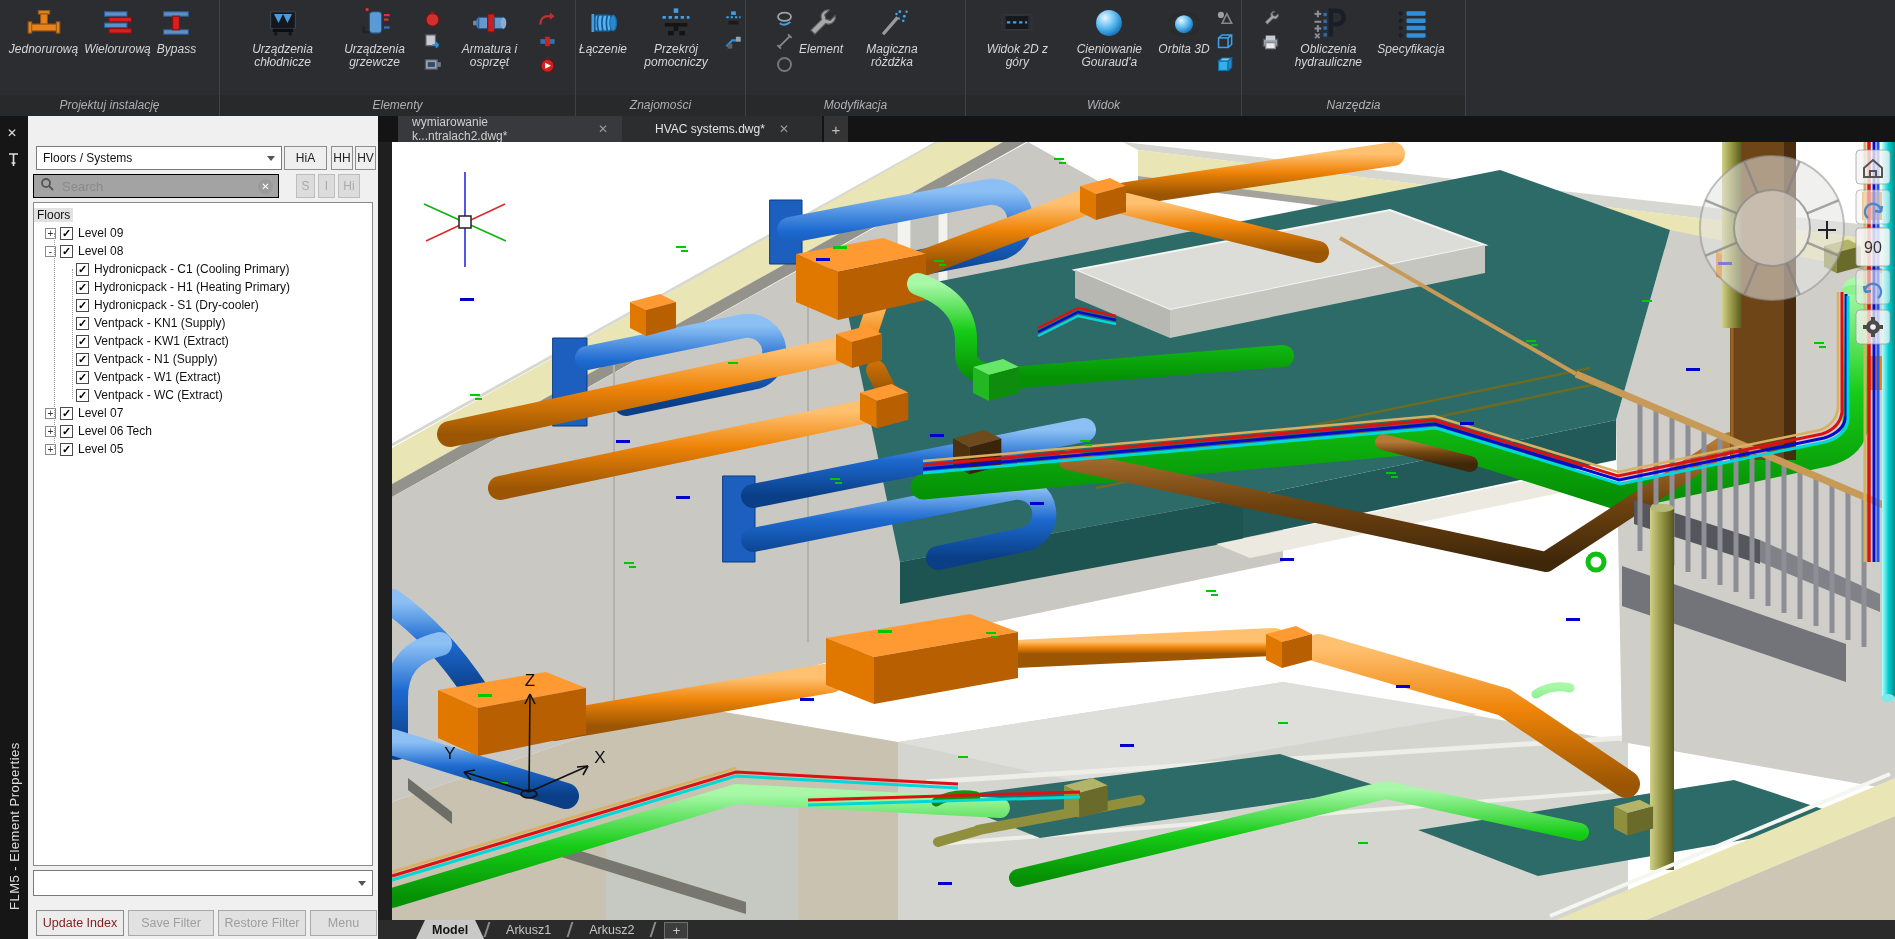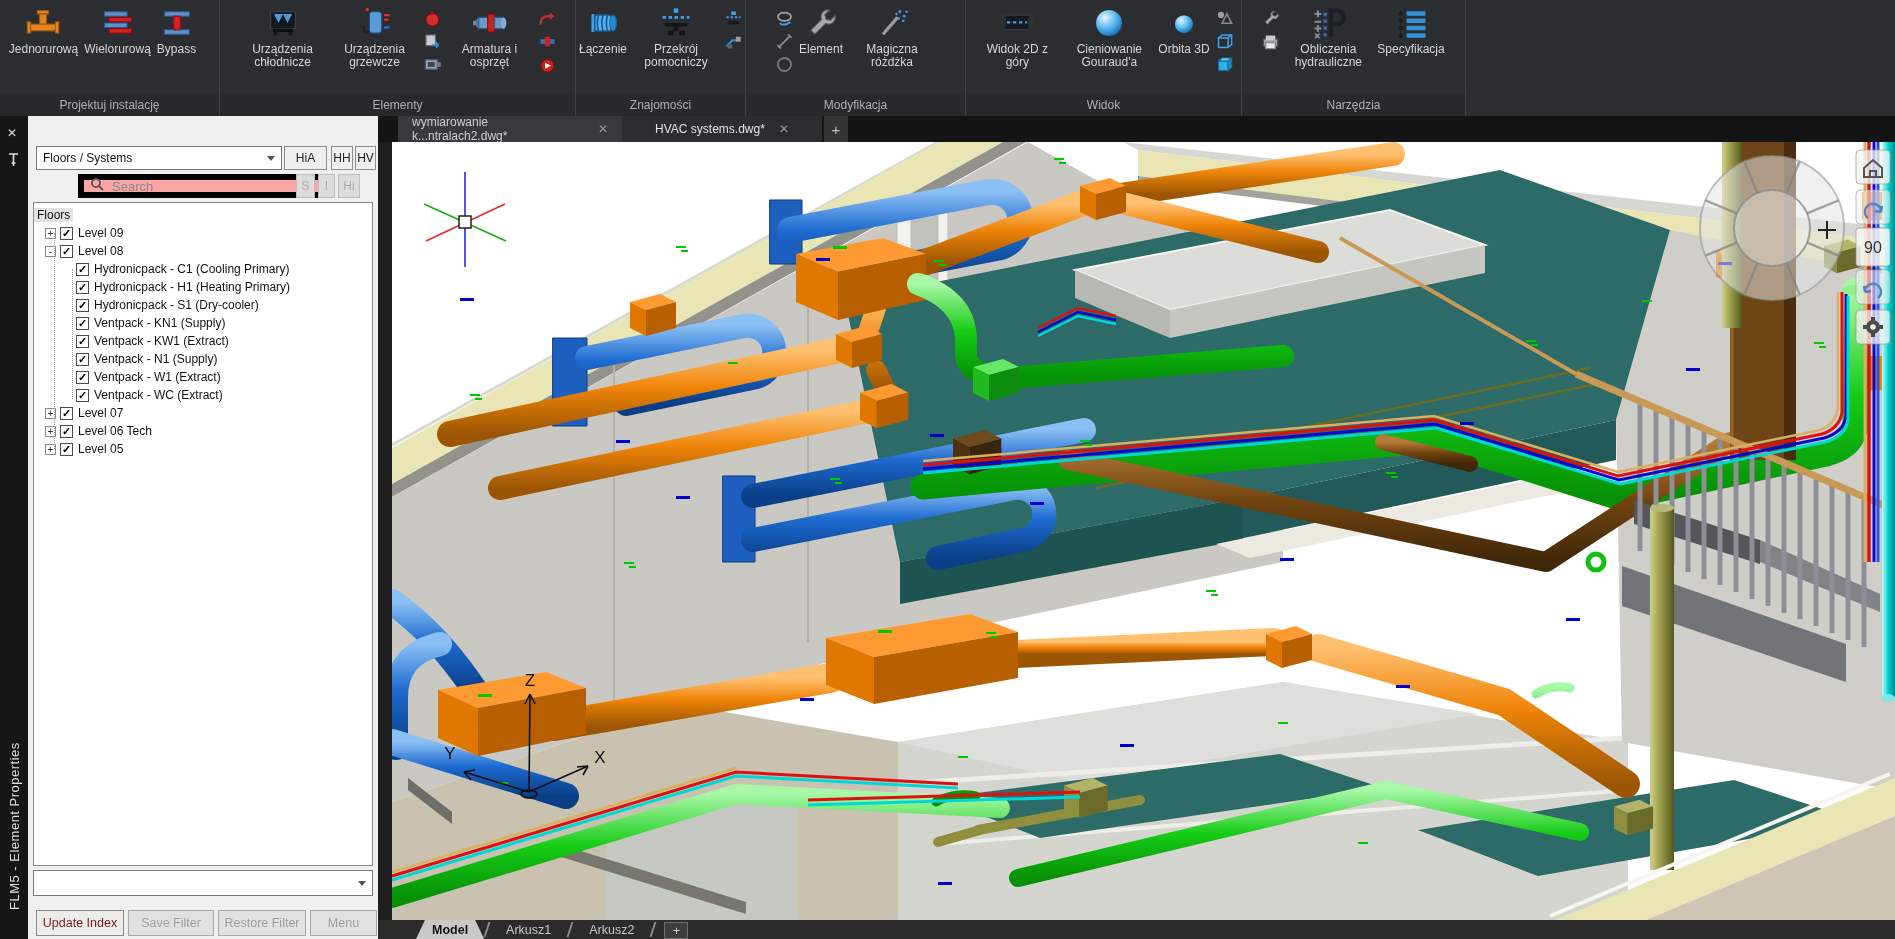--- a/index.html
+++ b/index.html
@@ -1,18 +1,18 @@
 <!DOCTYPE html>
 <html><head>
 <meta charset="utf-8">
 <style>
   html,body{margin:0;padding:0;width:1895px;height:939px;overflow:hidden;
     font-family:"Liberation Sans",sans-serif;background:#2b2d30;}
   
-  #ribbon{position:absolute;left:0;top:0;width:1895px;height:116px;background:#2b2d30;display:flex;}
+  #ribbon{position:absolute;left:0;top:0;width:1895px;height:116px;background:#2b2d30;display:flex;font-style:italic;}
   .rgroup{position:relative;height:116px;display:flex;flex-direction:column;border-right:1px solid #404346;box-sizing:border-box;}
   .gbtns{flex:1;display:flex;align-items:flex-start;justify-content:center;padding-top:3px;}
   .glabel{height:21px;line-height:20px;text-align:center;color:#aeb0b2;font-size:12px;background:#27292b;}
   .rbtn{display:flex;flex-direction:column;align-items:center;padding:2px 3px;color:#d6d6d6;font-size:12px;line-height:13px;text-align:center;cursor:default;}
   .rbtn .ric{width:36px;height:36px;margin-bottom:2px;}
   .rbtn .ric svg{width:36px;height:36px;}
   .rlabel{max-width:86px;}
   .rstack{display:flex;flex-direction:column;justify-content:flex-start;padding:4px 2px;}
   .sic{width:19px;height:19px;margin:2px 0;}
   .sic svg{width:19px;height:19px;}
@@ -32,21 +32,21 @@
   #ptabbar{position:absolute;left:28px;top:0;width:350px;height:26px;background:#f0f0f0;border-bottom:1px solid #a8a8a8;box-sizing:border-box;}
   .ptab{position:absolute;top:3px;height:23px;line-height:22px;font-size:12px;color:#1a1a1a;text-align:center;border:1px solid #9a9a9a;box-sizing:border-box;}
   #ptab-props{left:5px;width:82px;background:#e4e4e4;}
   #ptab-tree{left:87px;width:83px;background:#ffffff;top:1px;height:25px;border-bottom:1px solid #fff;}
   .pselect{position:absolute;height:24px;background:#fff;border:1px solid #7a7a7a;box-sizing:border-box;font-size:12px;color:#111;
      display:flex;align-items:center;padding:0 6px;}
   .chev{margin-left:auto;width:0;height:0;border-left:4px solid transparent;border-right:4px solid transparent;border-top:5px solid #555;}
   .pbtn{position:absolute;height:24px;background:#efefef;border:1px solid #8d8d8d;box-sizing:border-box;font-size:12px;color:#222;
      display:flex;align-items:center;justify-content:center;text-align:center;}
   .pbtn.dis{background:#dcdcdc;color:#aaa;border-color:#bdbdbd;}
-  #searchbox{position:absolute;left:33px;top:58px;width:246px;height:24px;background:#fca5a5;border:6px solid #000000;box-sizing:border-box;display:flex;align-items:center;margin-left:45px;}
+  #searchbox{position:absolute;left:33px;top:58px;width:246px;height:24px;background:#a3a3a3;border:1px solid #000000;box-sizing:border-box;display:flex;align-items:center;}
   #searchbox input{border:0;outline:0;flex:1;font-size:13px;color:#333;font-family:"Liberation Sans",sans-serif;background:transparent;}
   #searchbox input::placeholder{color:#8a8a8a;}
   .clearbtn{width:15px;height:15px;border-radius:50%;background:#9a9a9a;color:#fff;font-size:10px;line-height:15px;text-align:center;margin-right:5px;}
   #tree{position:absolute;left:33px;top:86px;width:340px;height:664px;background:#fff;border:1px solid #8a8a8a;box-sizing:border-box;
      font-size:12px;color:#111;padding-top:3px;overflow:hidden;}
   .trow{height:18px;display:flex;align-items:center;white-space:nowrap;}
   .trow.l0{}
   .trow.l1{padding-left:11px;}
   .trow.l2{padding-left:42px;}
   .rootlbl{background:#e2e2e2;padding:0 3px;}

